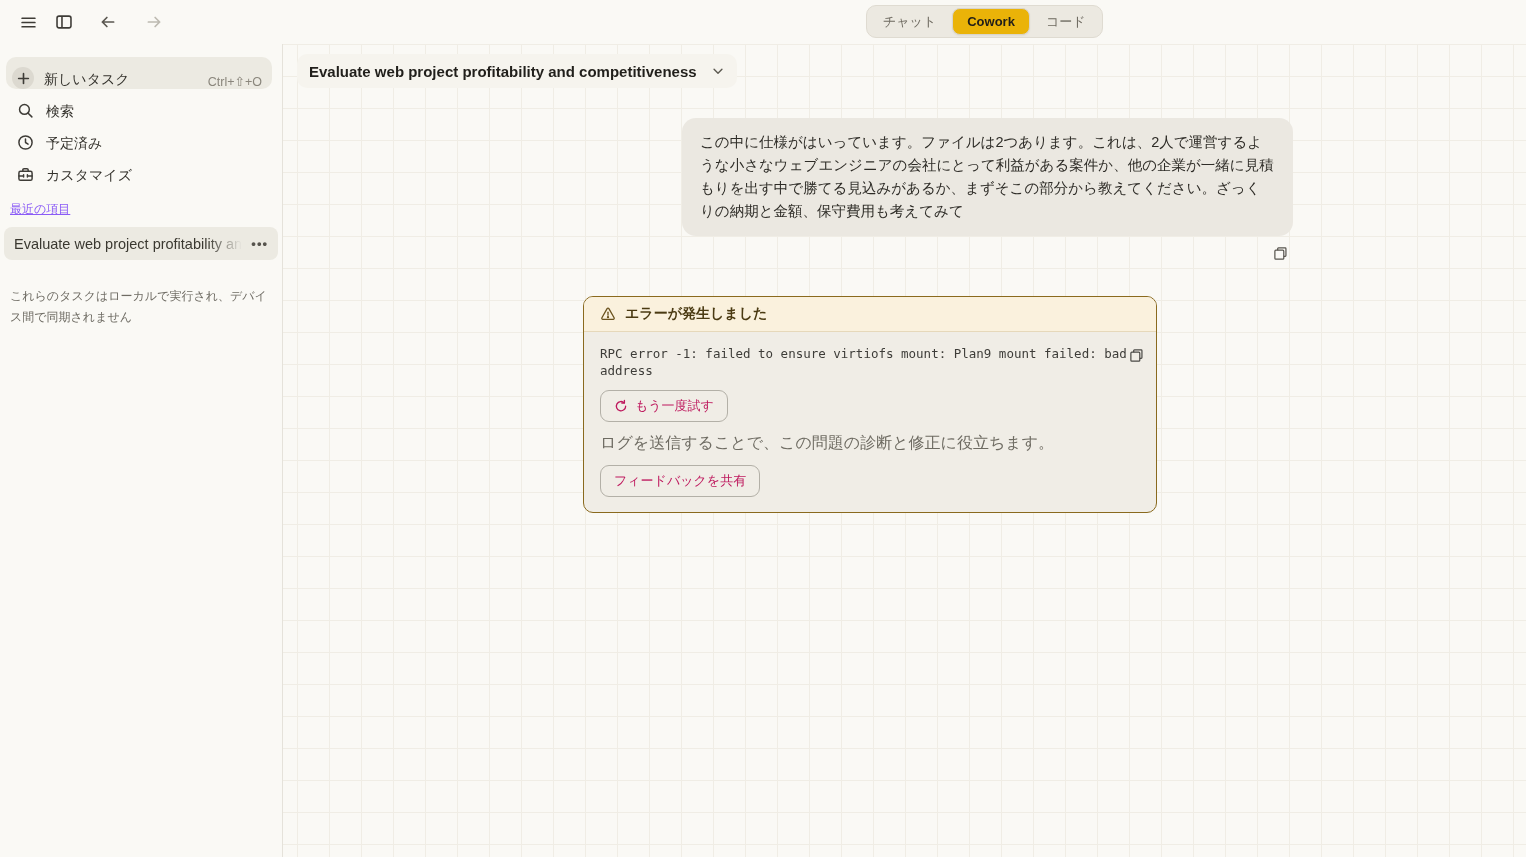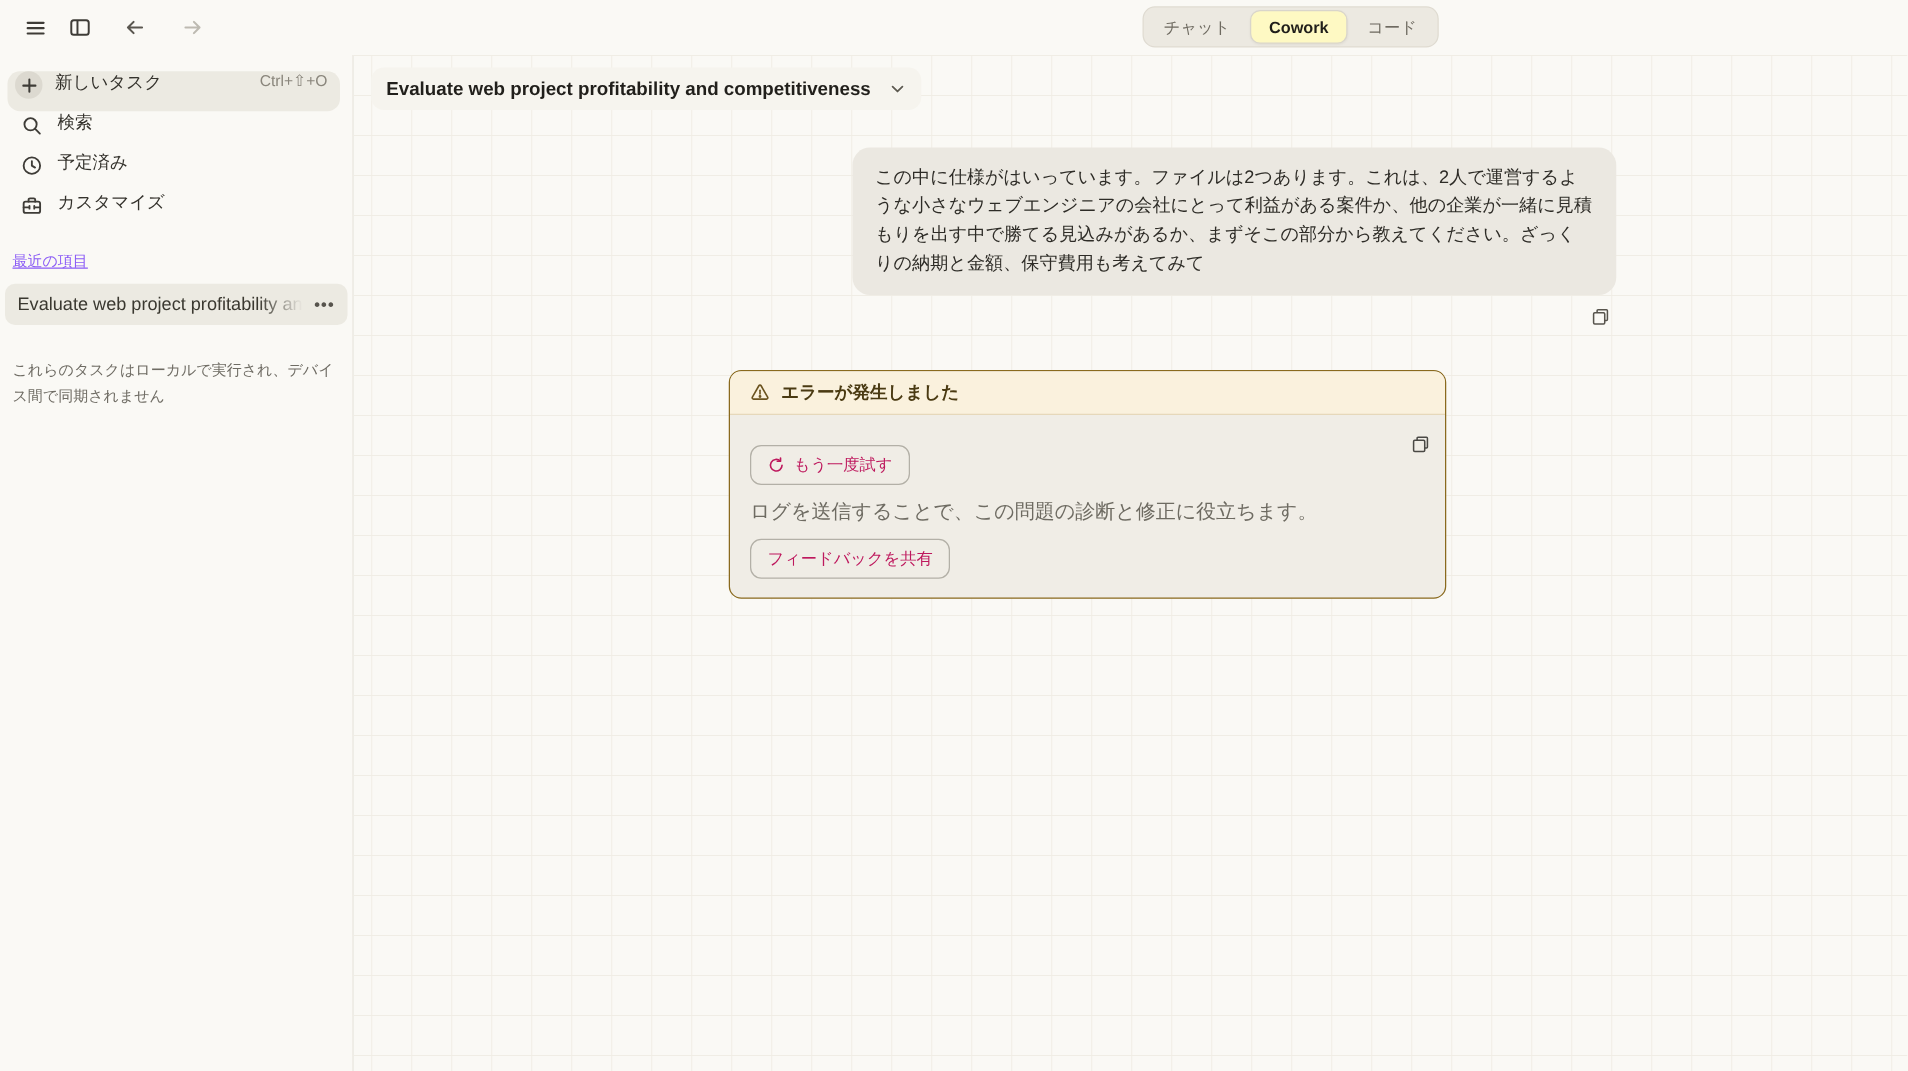--- a/index.html
+++ b/index.html
@@ -23,41 +23,40 @@
   }
   .tb-icon + .tb-icon { margin-left:4px; }
   .tb-icon.disabled { color:#BDBAB1; }
   .tb-icon svg { display:block; }
 
   .tab-group {
     position:absolute; left:866px; top:5px; height:33px;
     display:flex; align-items:center; gap:2px;
     background:#ECE9E1; border:1px solid #DFDBD1; border-radius:10px;
     padding:2px;
-    margin-left:48px;
   }
   .tab {
     height:27px; display:flex; align-items:center; padding:0 14px;
     font-size:13px; color:#6E6A60; border-radius:8px; cursor:pointer; white-space:nowrap;
   }
   .tab.active {
-    background:#fef9c3; color:#201E1A; font-weight:600;
+    background:#eab308; color:#201E1A; font-weight:600;
     border:1px solid #D9D5CB; box-shadow:0 1px 2px rgba(0,0,0,.05);
   }
 
   
   .content { flex:1; display:flex; min-height:0; }
 
   
   .sidebar {
     width:283px; flex:0 0 283px; border-right:1px solid #E5E2DA;
     background:#FAF9F5; padding-top:13px; font-size:14px; position:relative;
   }
   .side-row {
-    height:32px; display:flex; align-items:flex-start; margin:0 6px;
+    height:32px; display:flex; align-items:flex-end; margin:0 6px;
     padding:0 6px; border-radius:10px; cursor:pointer; color:#34322C;
   }
   .side-row.pill { background:#ECEAE2; margin-right:10px; }
   .plus-circle {
     width:22px; height:22px; border-radius:50%; background:#DCD9D0;
     display:flex; align-items:center; justify-content:center; color:#3E3C37; flex:0 0 22px;
   }
   .side-row .row-icon {
     width:22px; height:22px; display:flex; align-items:center; justify-content:center;
     color:#3E3C37; flex:0 0 22px; margin-left:2px;
@@ -258,20 +257,21 @@
           <span class="warn">
             <svg width="16" height="16" viewBox="0 0 16 16" fill="none" stroke="currentColor" stroke-width="1.3" stroke-linecap="round" stroke-linejoin="round">
               <path d="M7.1 2.6 1.9 11.7c-.4.7.1 1.6.9 1.6h10.4c.8 0 1.3-.9.9-1.6L8.9 2.6c-.4-.7-1.4-.7-1.8 0Z"></path>
               <path d="M8 6.2v3"></path>
                 <circle cx="8" cy="11.2" r="0.5" fill="currentColor"></circle>
             </svg>
           </span>
           <span class="etitle">エラーが発生しました</span>
         </div>
         <div class="error-body">
+          <div class="error-msg">RPC error -1: failed to ensure virtiofs mount: Plan9 mount failed: bad address</div>
           <div class="err-copy">
             <svg width="15" height="15" viewBox="0 0 16 16" fill="none" stroke="currentColor" stroke-width="1.3" stroke-linejoin="round">
               <rect x="2" y="4.5" width="9.5" height="9.5" rx="1"></rect>
               <path d="M5 4.5V2.8c0-.4.3-.8.8-.8H13c.4 0 .8.3.8.8v7.4c0 .4-.3.8-.8.8h-1.5"></path>
             </svg>
           </div>
           <div>
             <button class="btn">
               <svg width="14" height="14" viewBox="0 0 16 16" fill="none" stroke="currentColor" stroke-width="1.5" stroke-linecap="round" stroke-linejoin="round">
                 <path d="M13.3 8.2a5.3 5.3 0 1 1-1.6-3.8"></path>

